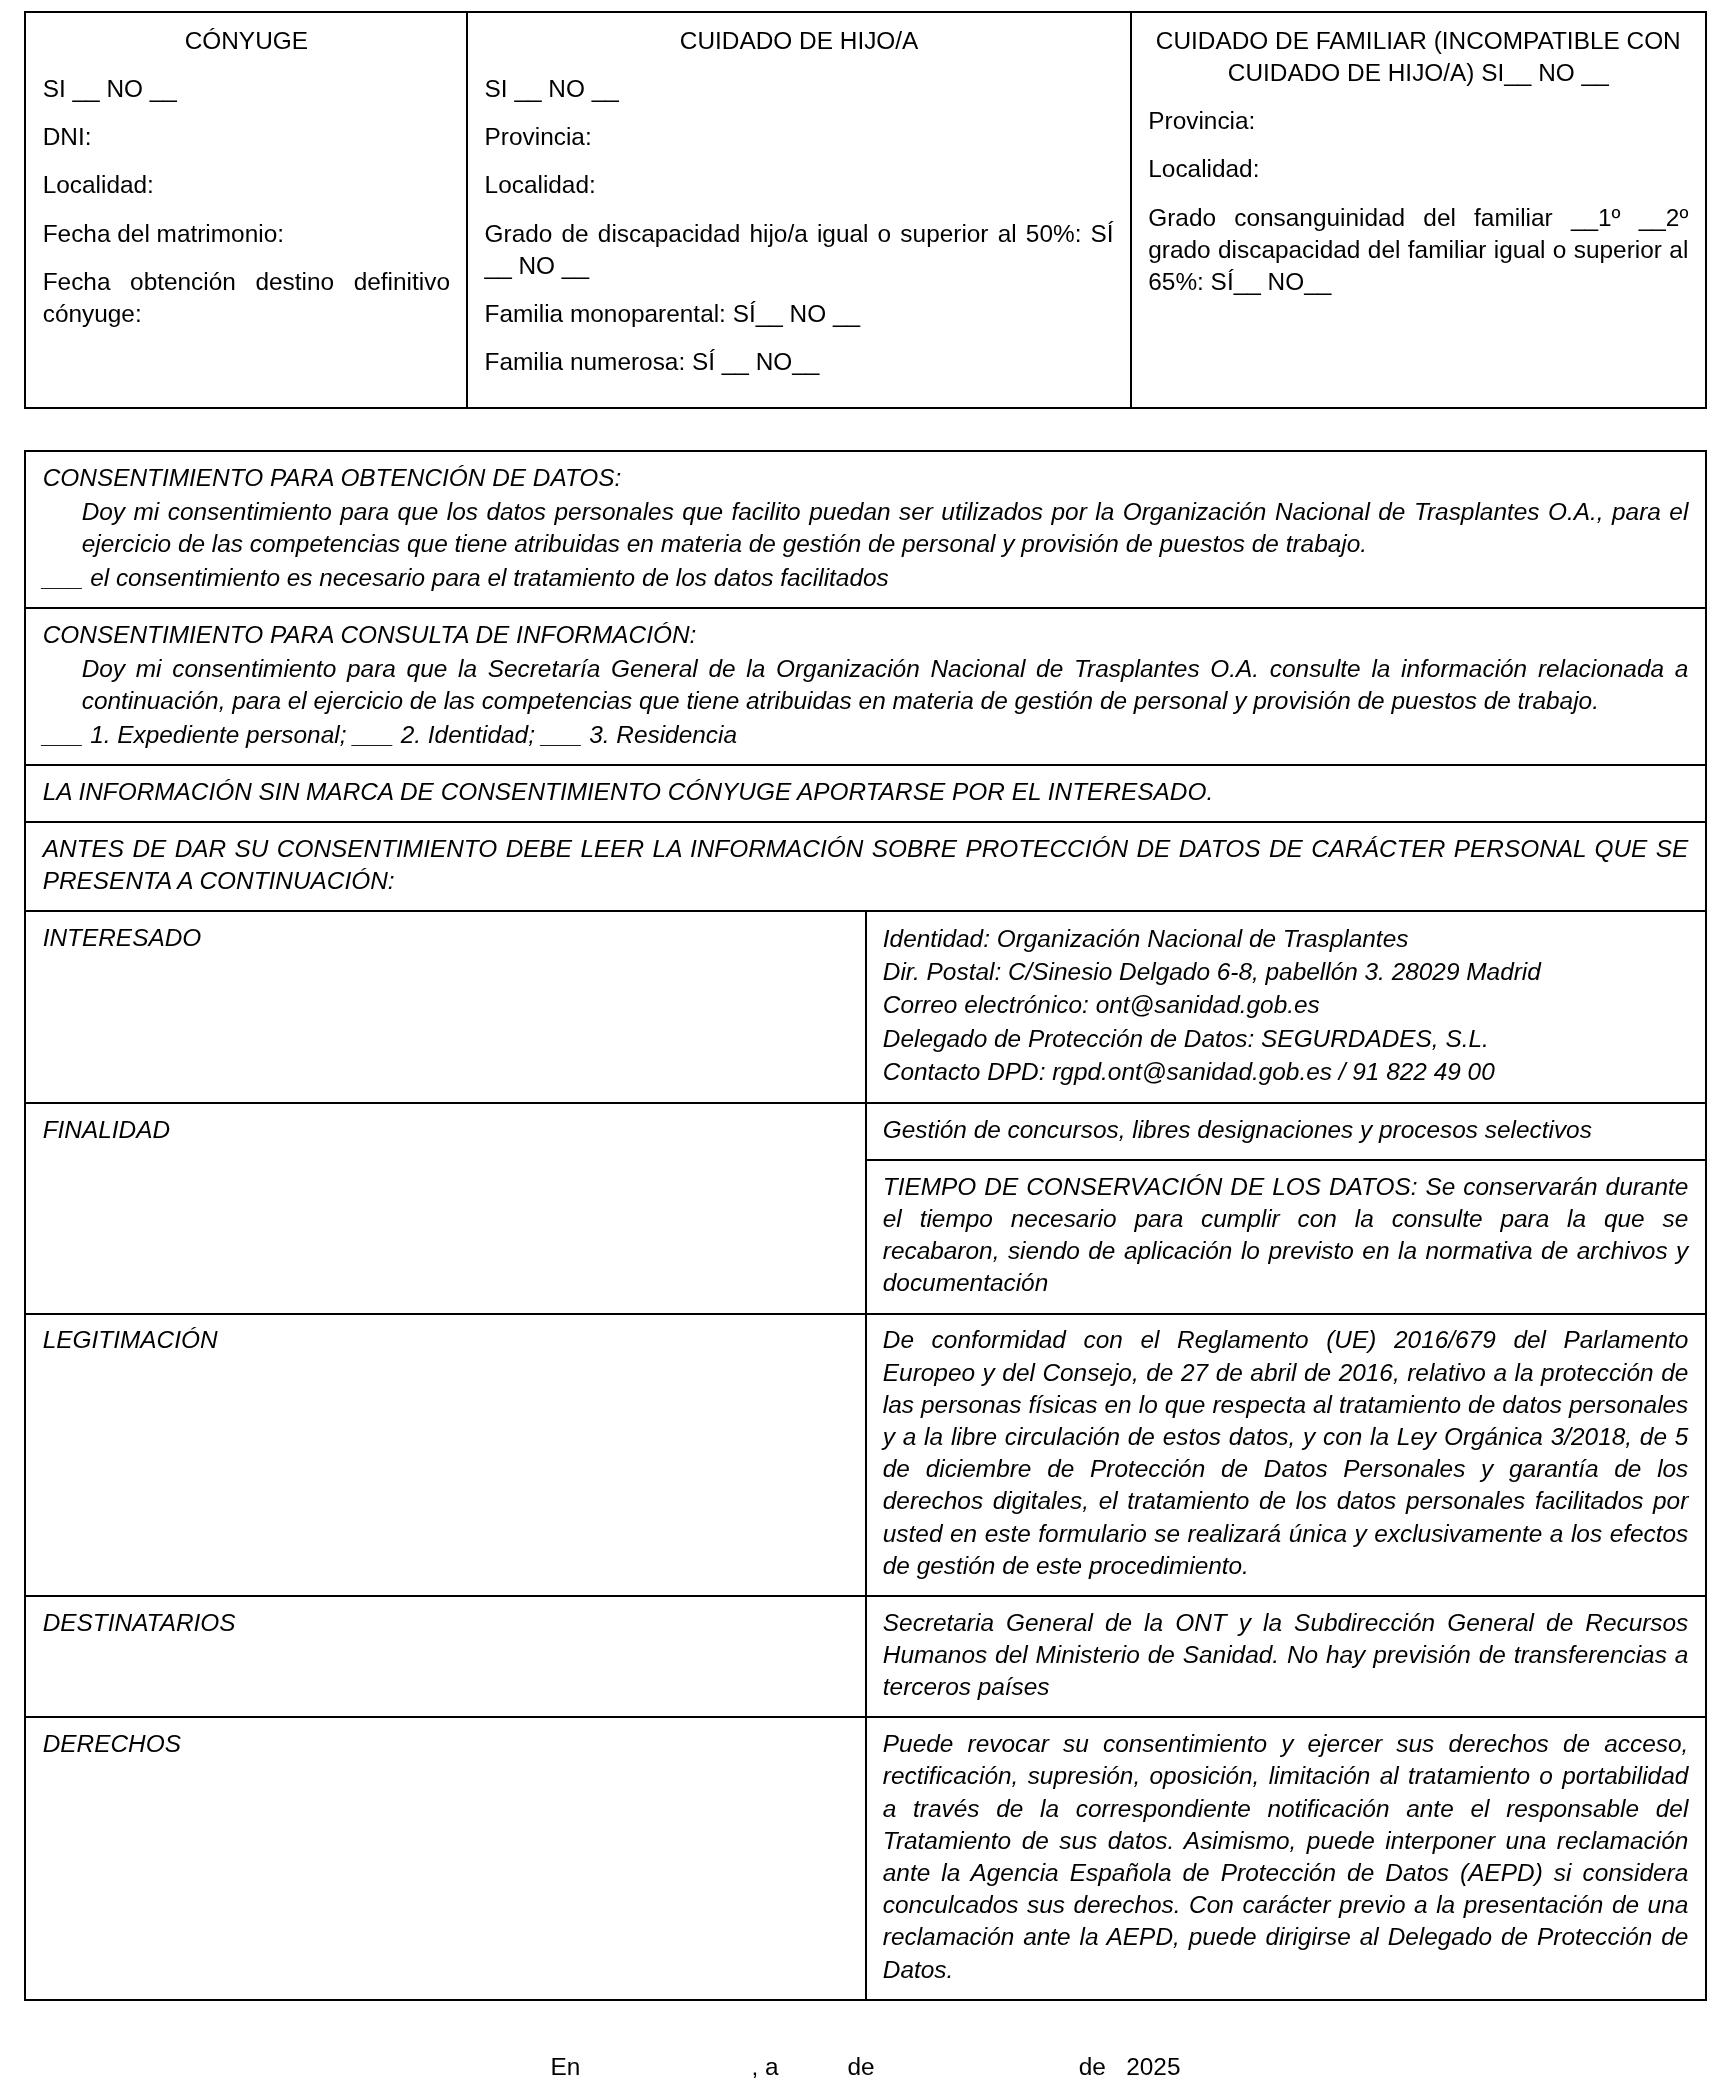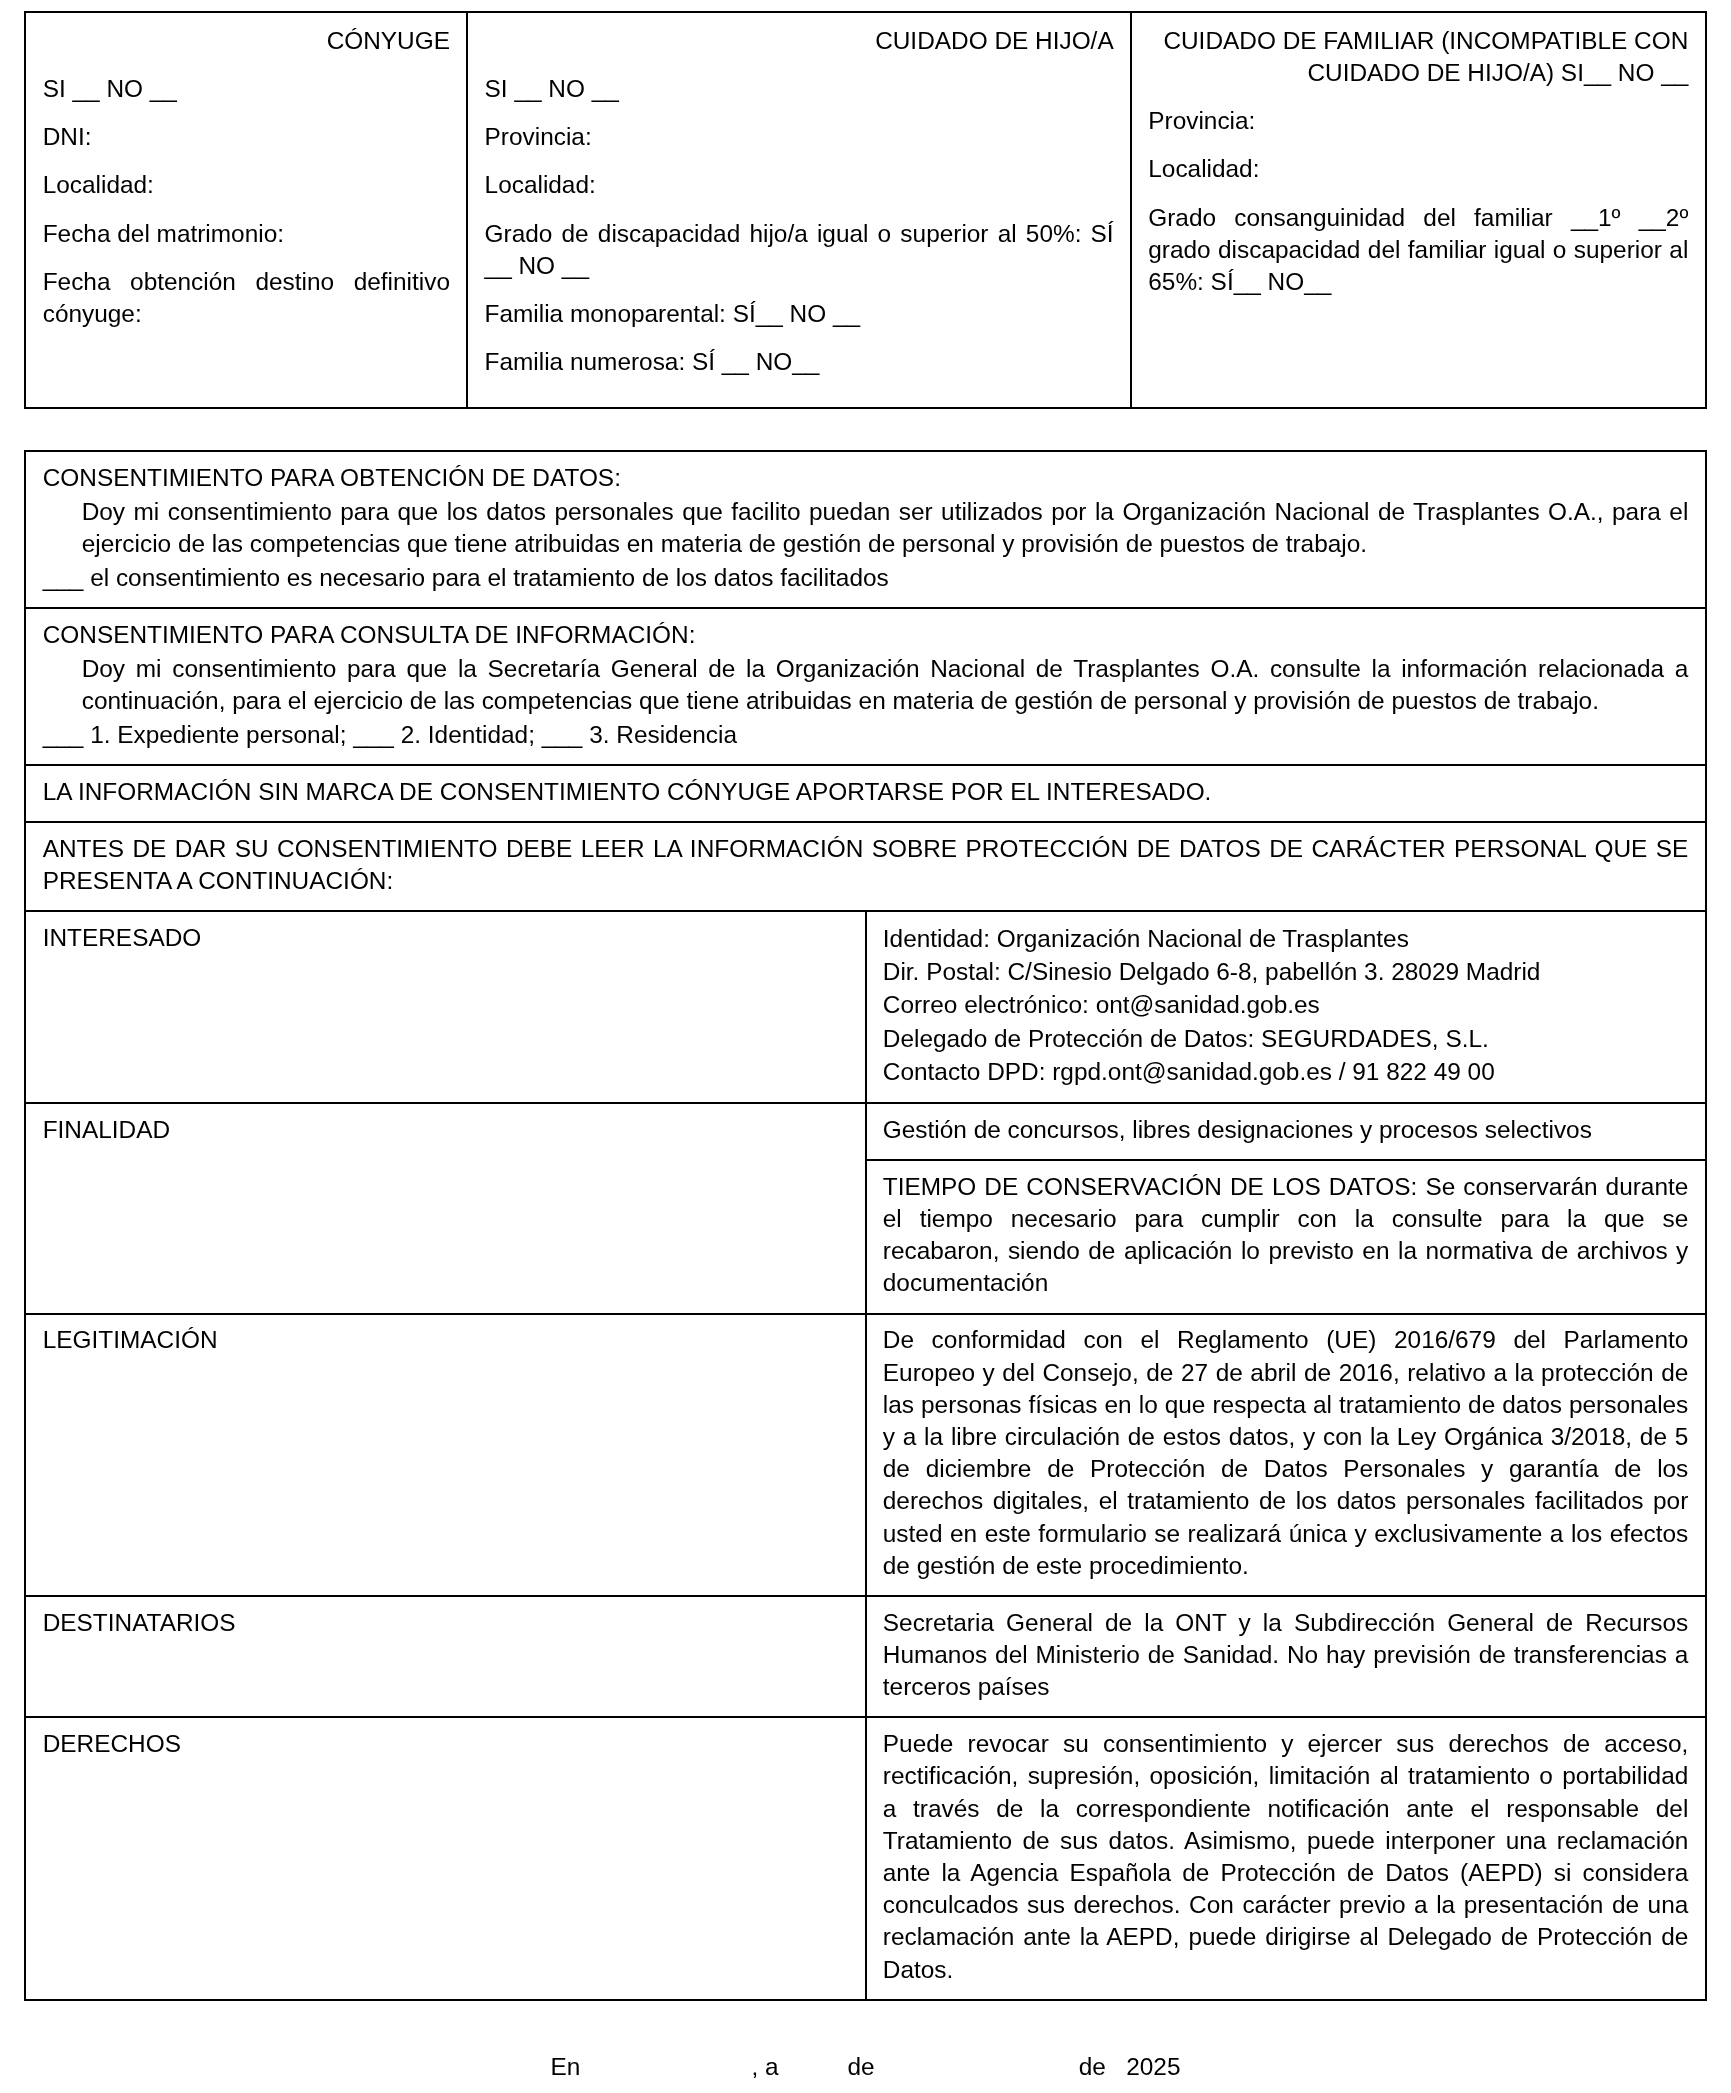--- a/index.html
+++ b/index.html
@@ -16,24 +16,24 @@
 
   table.frame { width: 100%; border-collapse: collapse; table-layout: fixed; }
   table.frame td { border: 2.4px solid #000; vertical-align: top; padding: 9.8px 16.3px 13px 16.3px; }
 
   .topnote-cell { padding: 19.5px 19.5px; }
 
   .w-conyuge { width: 26.3%; }
   .w-hijo { width: 39.5%; }
   .w-familiar { width: 34.2%; }
 
-  .col-title { text-align: right; margin: 1.6px 0 4.9px 0; }
+  .col-title { text-align: center; margin: 1.6px 0 4.9px 0; }
   .fline { margin: 16px 0; text-align: justify; }
 
-  .consent { margin-top: 41px; }
+  .consent { margin-top: 41px; font-style: italic; }
   .consent td { padding: 9.8px 18px 11.4px 18px; }
   .heading-line { margin-bottom: 1.6px; }
   .indent-body { padding-left: 39px; text-align: justify; }
   .check-line { margin-top: 1.6px; }
   .just { text-align: justify; }
 
   td.lbl { width: 256px; vertical-align: middle; padding-left: 16.3px; }
   .plain-lines div { margin: 1px 0; }
 
   .sig-row { display: flex; justify-content: center; margin-top: 50px; text-align: right; }

